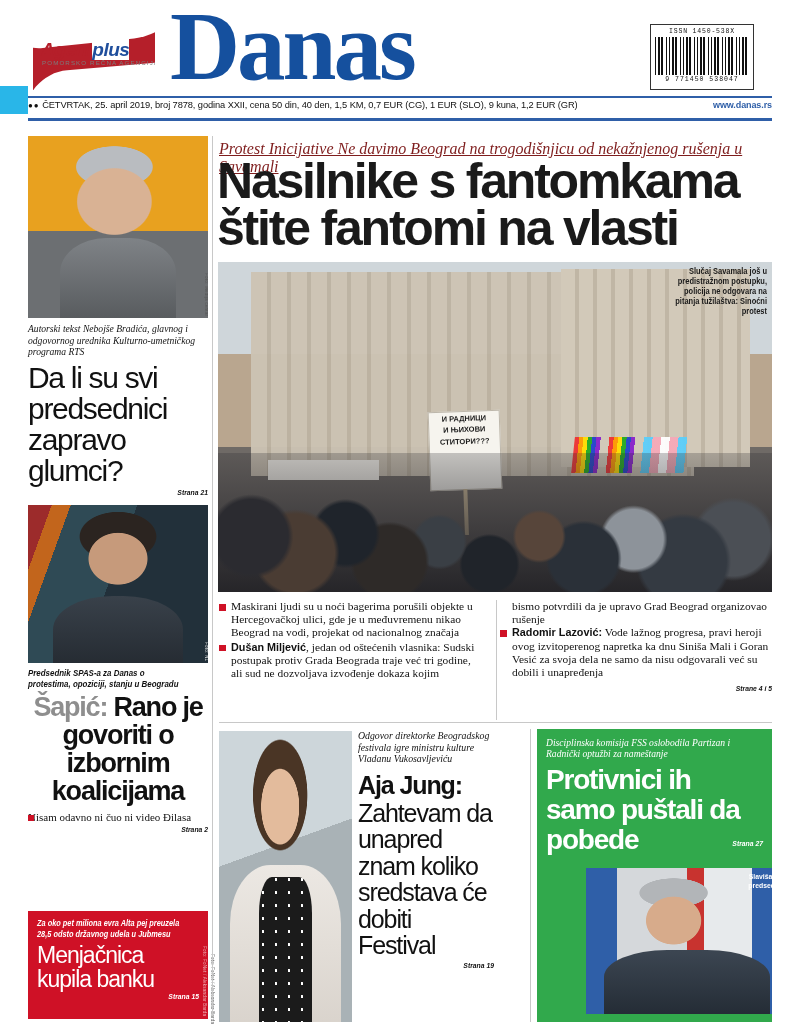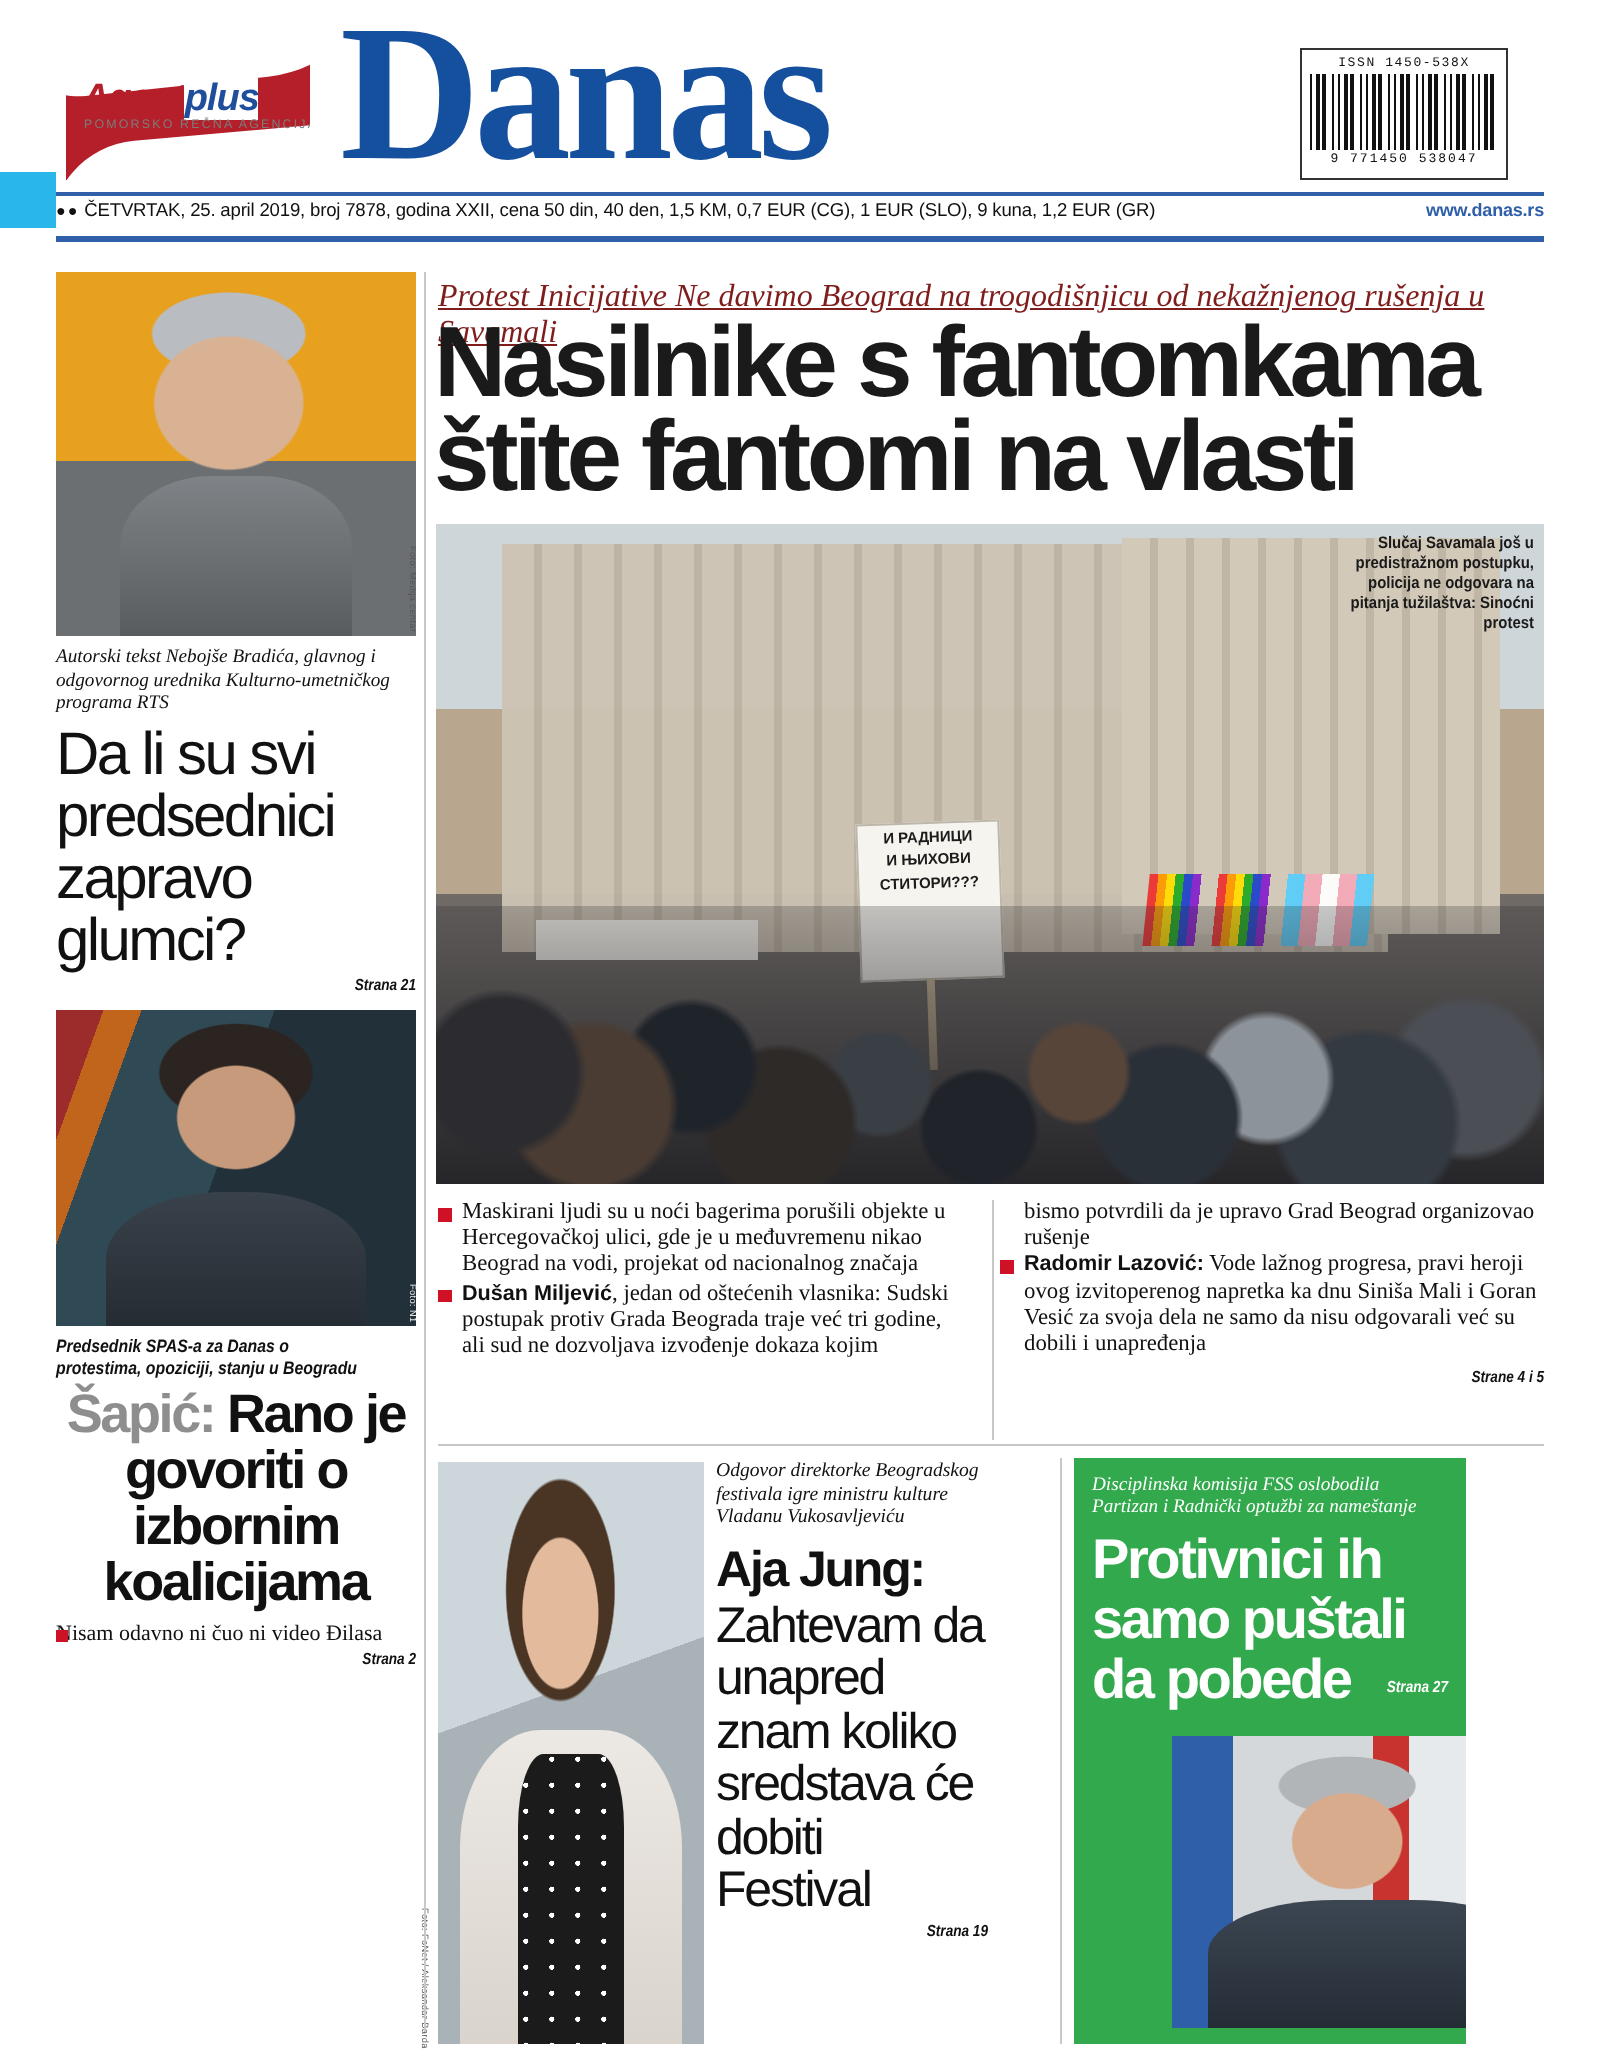--- a/index.html
+++ b/index.html
@@ -176,21 +176,21 @@
   .aja-vcredit { position: absolute; left: 210px; bottom: 6px; writing-mode: vertical-rl;
     font-size: 4.6px; color: #555; letter-spacing: .2px; }
   .aja-text { position: absolute; left: 358px; top: 730px; width: 136px; }
   .aja-sub { font-family: "Liberation Serif", serif; font-style: italic;
     font-size: 9.8px; line-height: 11.5px; color: #111; }
   .aja-name { font-size: 25px; font-weight: bold; letter-spacing: -1.1px; margin-top: 6px; color:#111; }
   .aja-hl { font-size: 25px; line-height: 26.5px; letter-spacing: -1.1px; color: #111; }
 
   
   .green-box {
-    position: absolute; left: 537px; top: 729px; width: 196px; height: 293px;
+    position: absolute; left: 537px; top: 729px; width: 235px; height: 293px;
     background: #31a94c; padding: 8px 9px 6px 9px; overflow: hidden;
   }
   .green-box .sub {
     font-family: "Liberation Serif", serif; font-style: italic; color: #fff;
     font-size: 9.6px; line-height: 11.3px;
   }
   .green-box .hl {
     color: #fff; font-weight: bold; font-size: 28px; line-height: 30px;
     letter-spacing: -1.2px; margin-top: 5px;
   }
@@ -330,20 +330,26 @@
       <div class="face-b"></div>
       <div class="ph-credit ph-credit-dark">Foto: N1</div>
     </div>
 
     <div class="cap-cond">Predsednik SPAS-a za Danas o protestima, opoziciji, stanju u Beogradu</div>
     <div class="hl-left-bold"><span class="grey">Šapić:</span><span> Rano je govoriti o izbornim koalicijama</span></div>
     <div class="bullet-serif">Nisam odavno ni čuo ni video Đilasa</div>
     <div class="strana">Strana 2</div>
   </div>
 
+  <div class="red-box">
+    <div class="sub">Za oko pet miliona evra Alta pej preuzela 28,5 odsto državnog udela u Jubmesu</div>
+    <div class="hl">Menjačnica kupila banku</div>
+    <div class="strana">Strana 15</div>
+    <div class="vcredit">Foto: FoNet / Aleksandar Barda</div>
+  </div>
 
   <div class="kicker">Protest Inicijative Ne davimo Beograd na trogodišnjicu od nekažnjenog rušenja u Savamali</div>
   <div class="main-hl">
     <div>Nasilnike s fantomkama</div>
     <div>štite fantomi na vlasti</div>
   </div>
 
   <div class="hero">
     <div class="crowd">
       <div class="bldg"></div>

